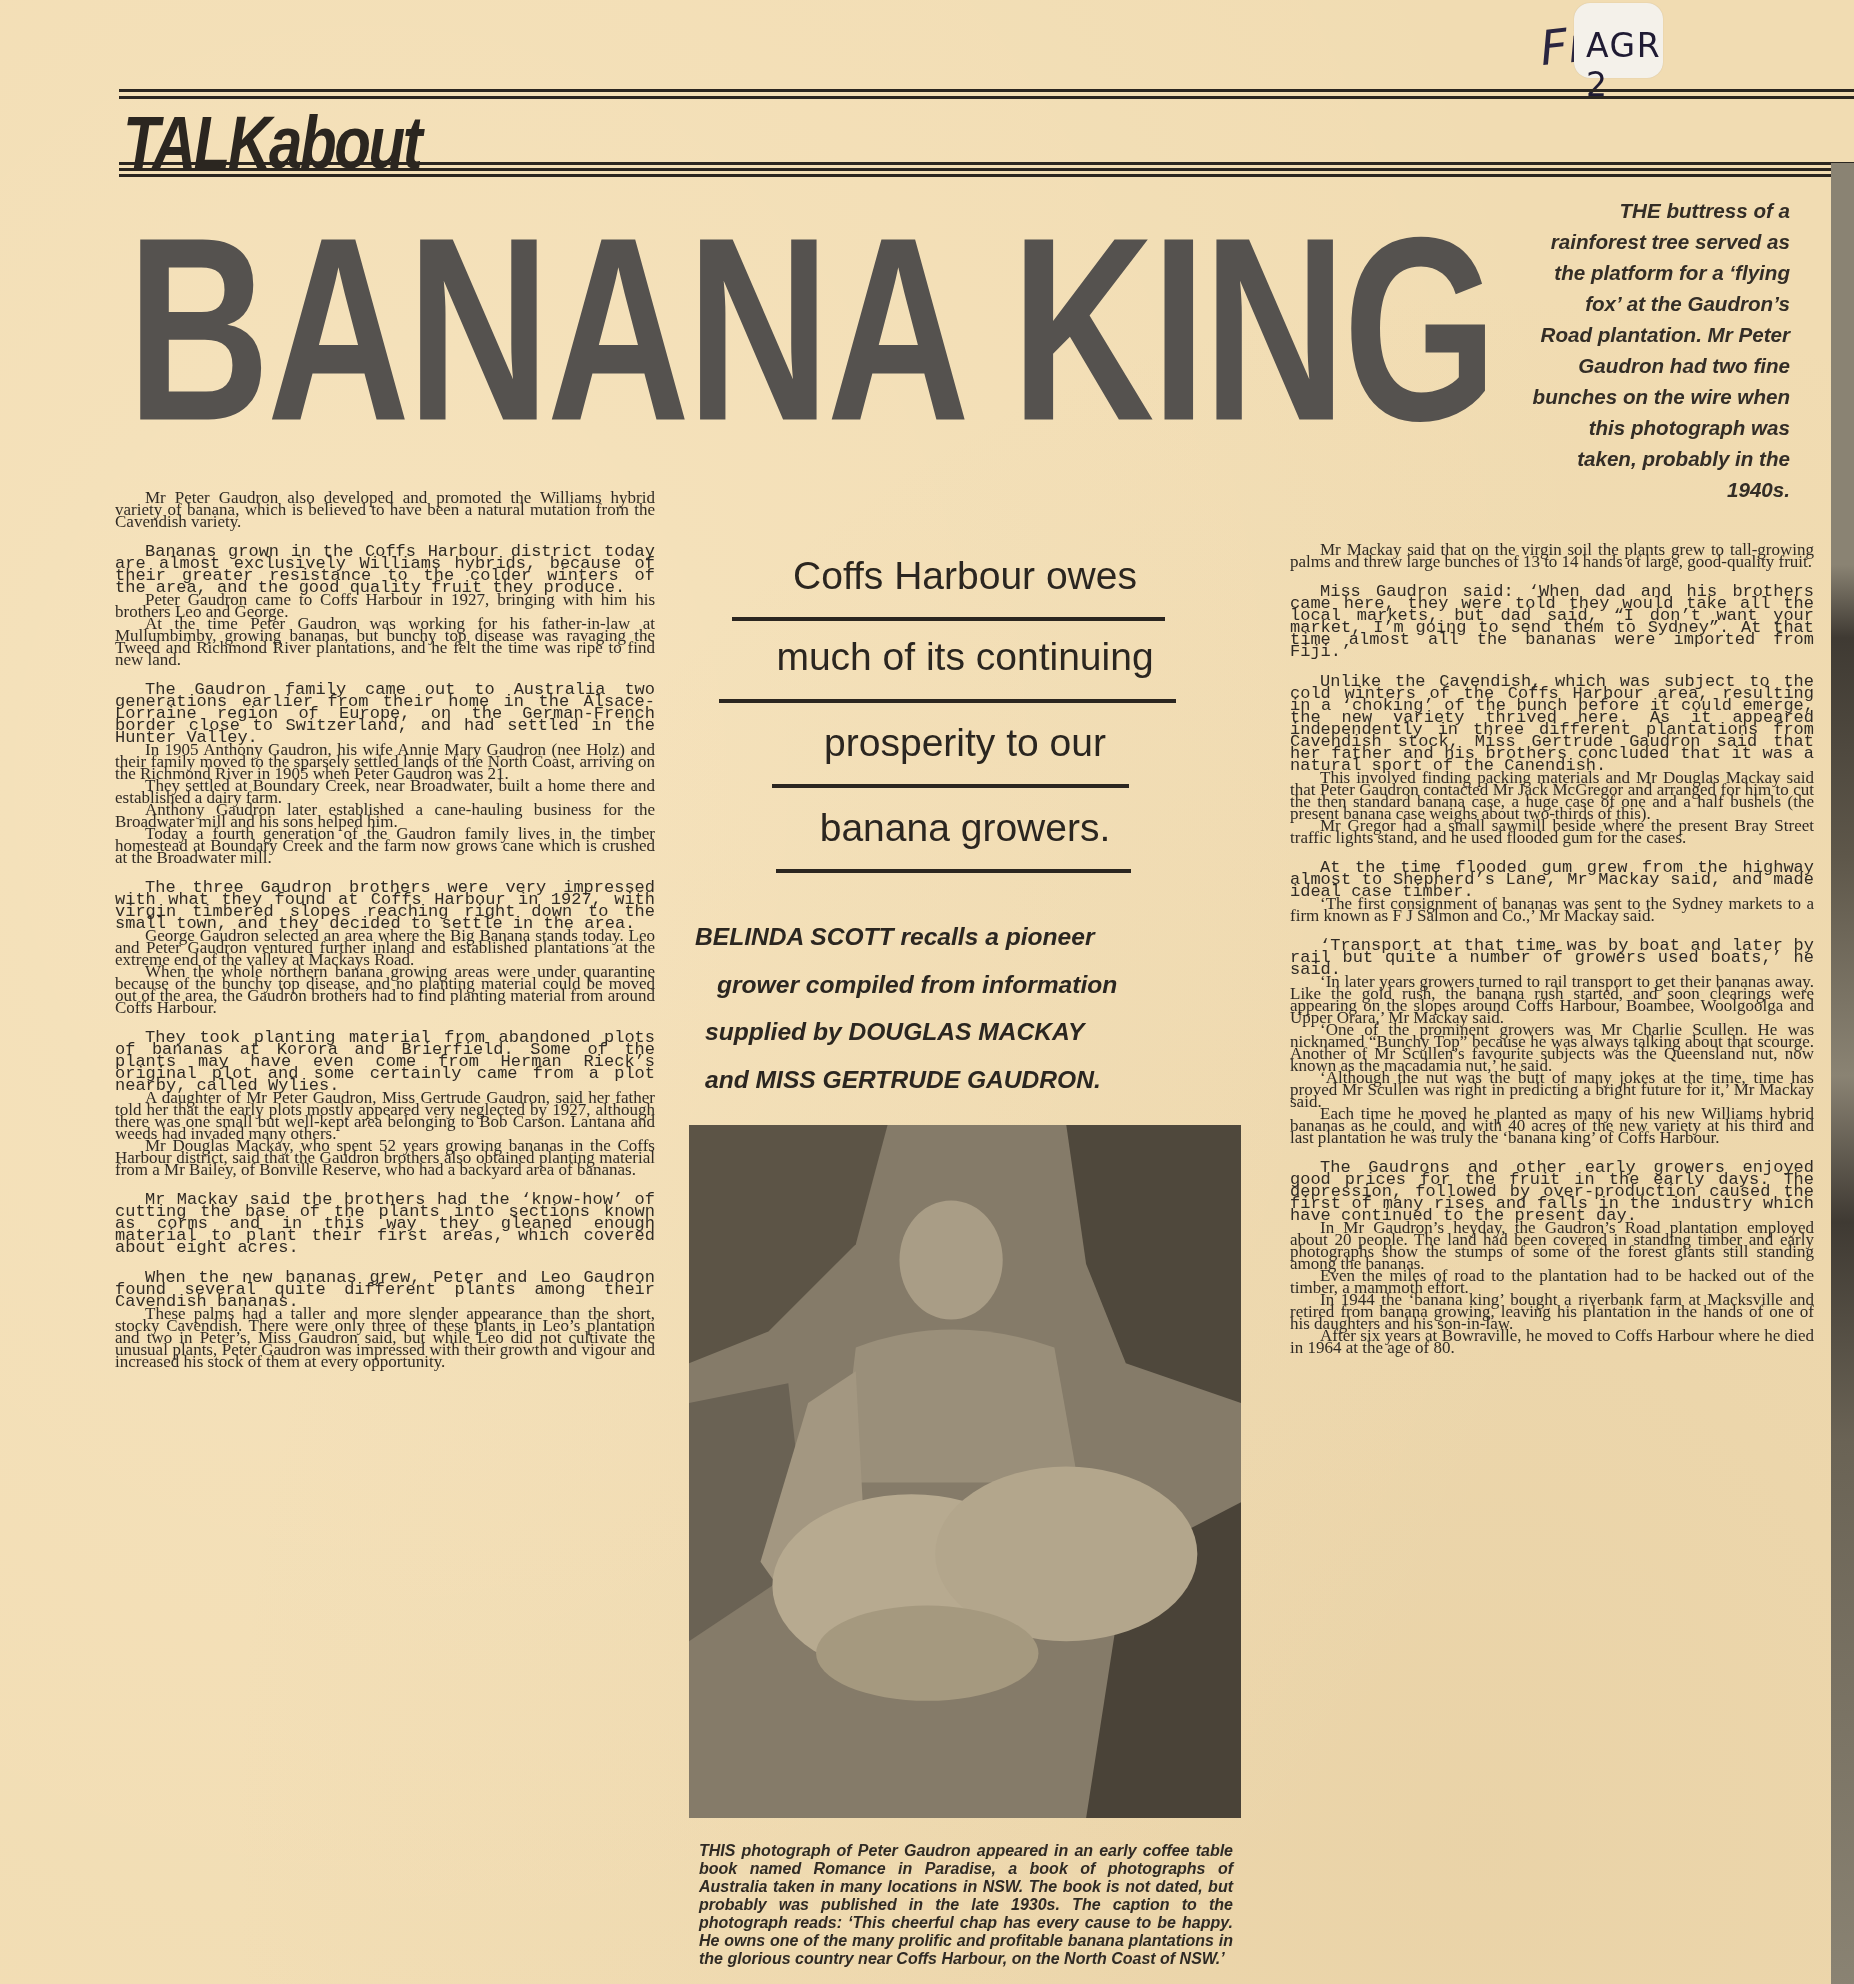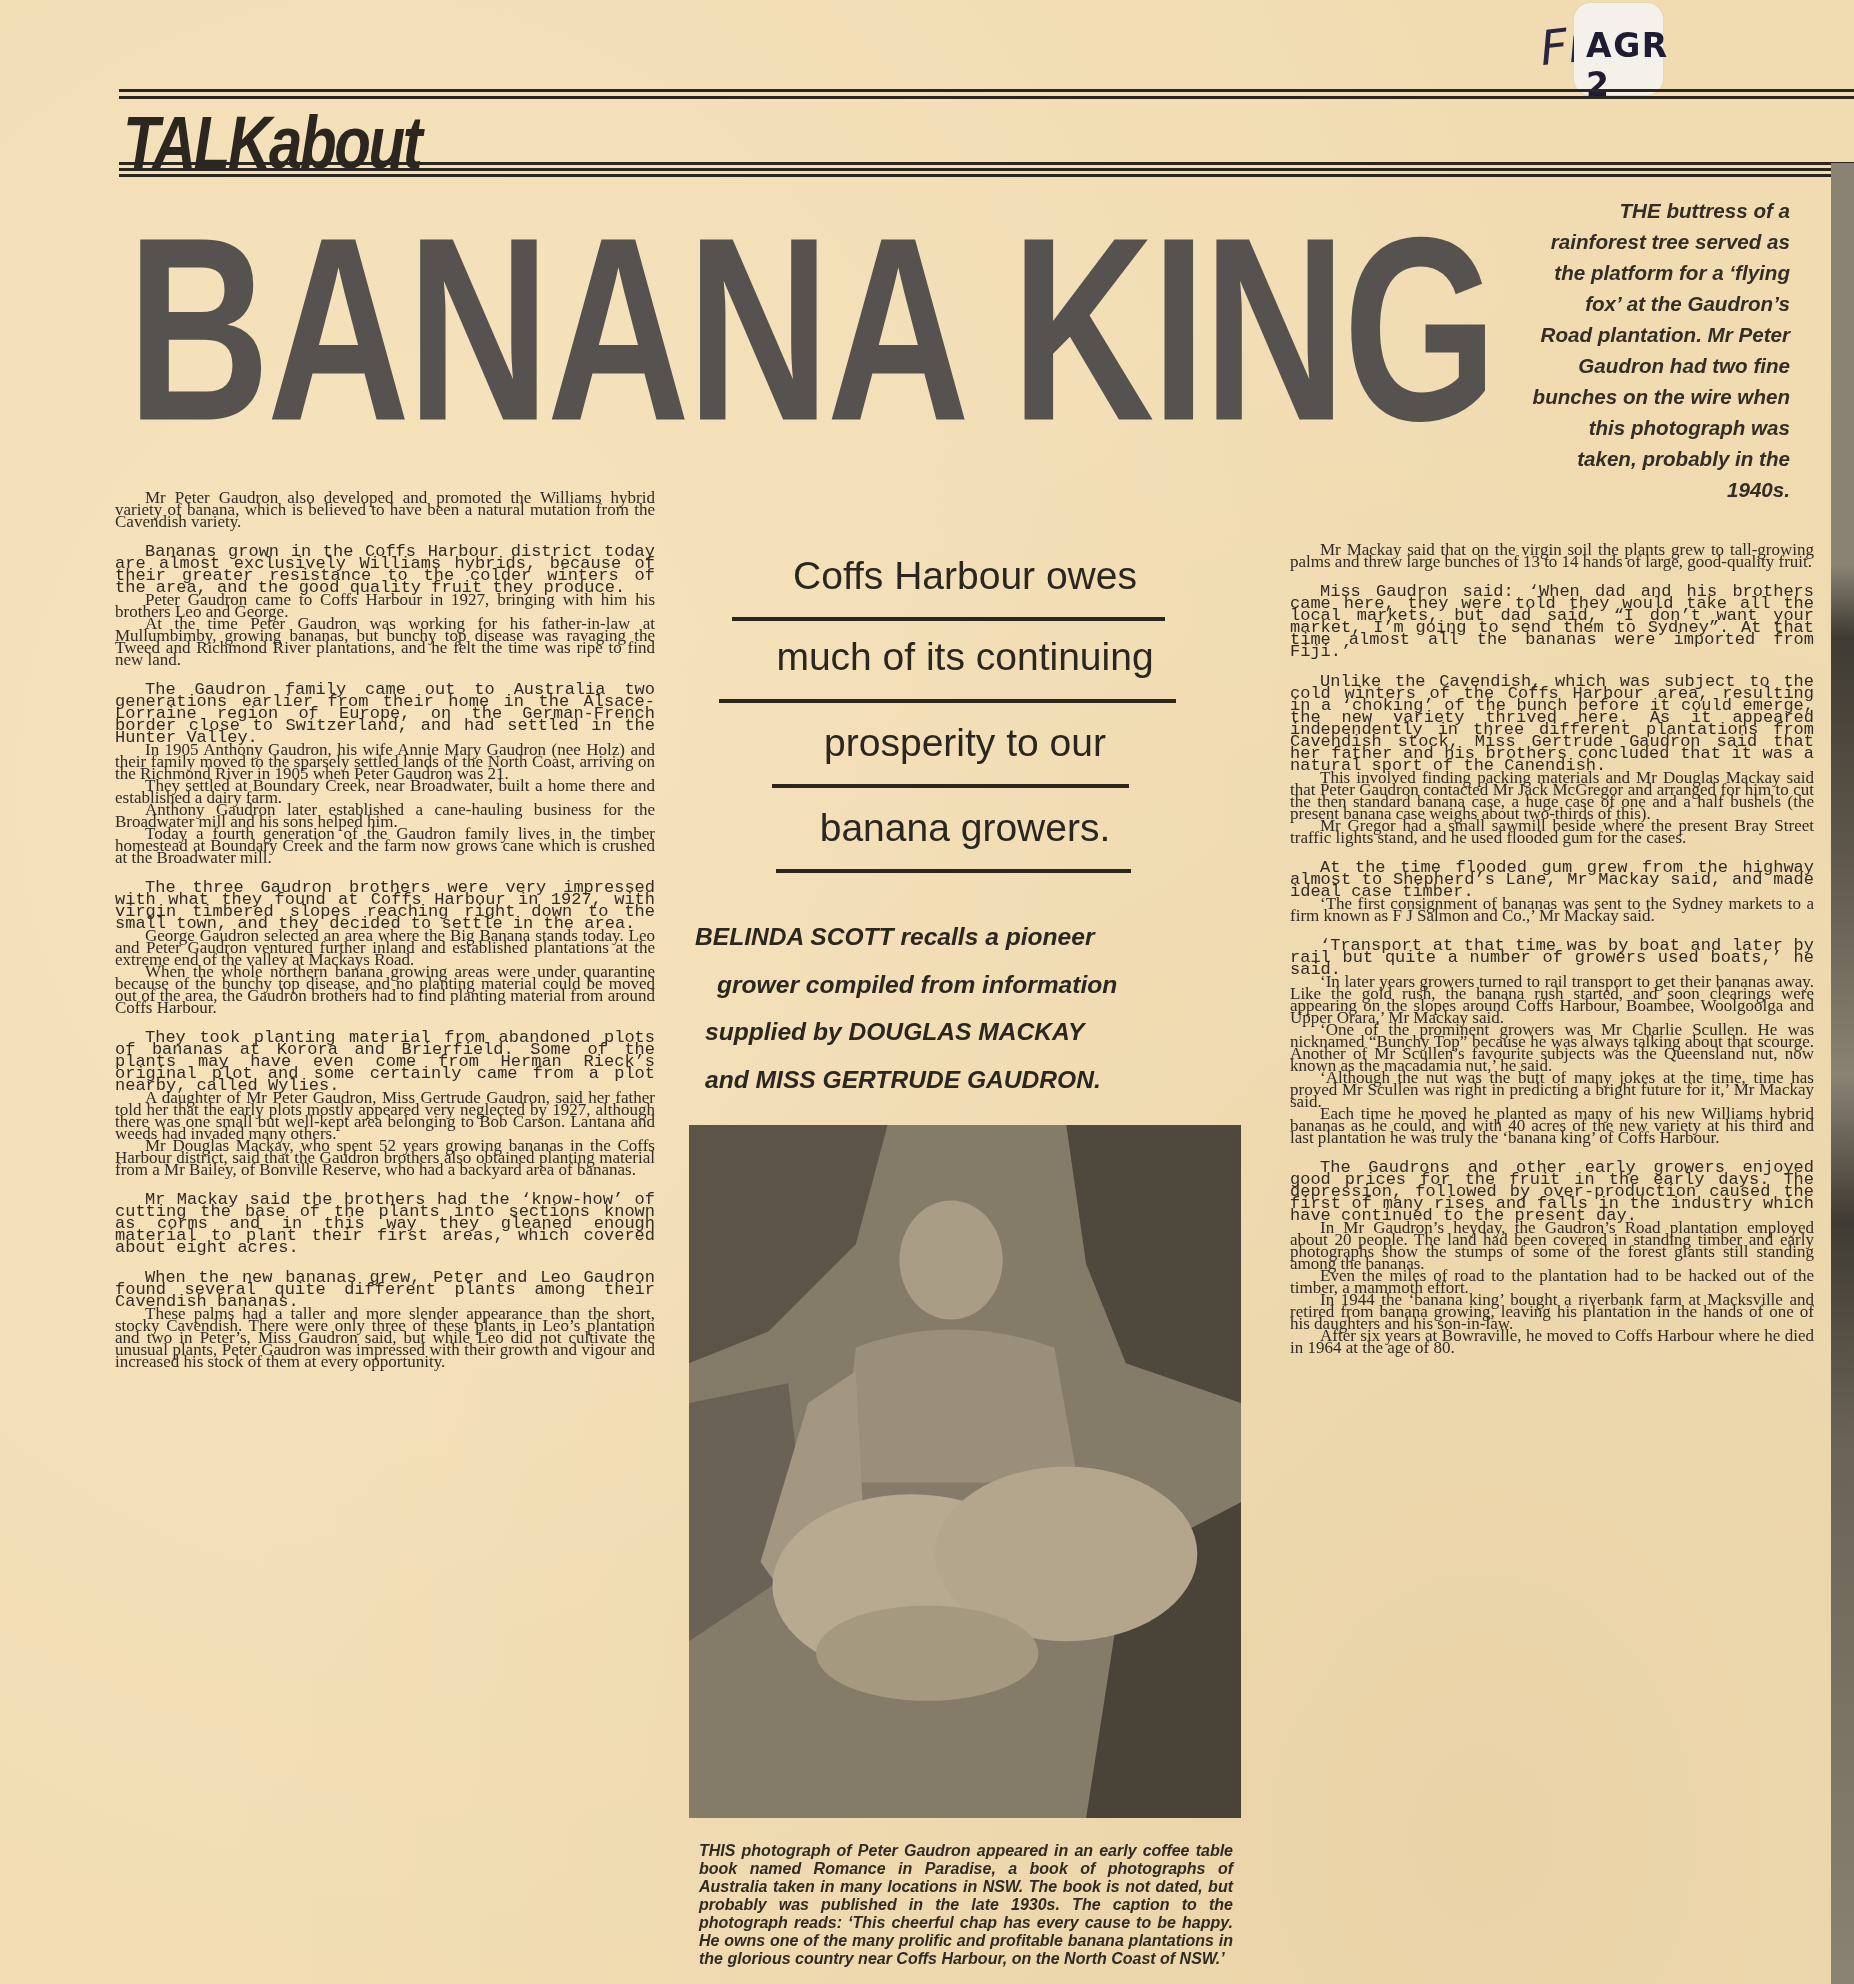--- a/index.html
+++ b/index.html
@@ -27,21 +27,21 @@
     .pull { position: absolute; font-family: Liberation Sans, sans-serif; font-size: 39px; color: #2b2620; text-align: center; }
     .pull-line { position: absolute; height: 4.4px; background: #2b2620; }
     .byline { position: absolute; font-family: "Liberation Sans", sans-serif; font-weight: 700; font-style: italic; font-size: 24.6px; color: #2b2620; white-space: nowrap; }
     .photo { position: absolute; overflow: hidden; }
     .caption-it { position: absolute; font-family: "Liberation Sans", sans-serif; font-weight: 700; font-style: italic; font-size: 16px; line-height: 18px; text-align: justify; color: #2f2a24; }
   </style>
 </head>
 <body>
 
 <div class="abs file-hand" style="left:1540px; top:16px;">File</div>
-<div class="abs sticker" style="left:1574px; top:3.2px; width:89px; height:92px;font-weight:bold;">
+<div class="abs sticker" style="left:1574px; top:3.2px; width:89px; height:75px;">
   <div class="abs sticker-text" style="left:12px; top:23px;">AGR 2</div>
 </div>
 
 <div class="rule" style="left:119px; top:89px; width:1735px; height:3.2px;"></div>
 <div class="rule" style="left:119px; top:96px; width:1735px; height:3.2px;"></div>
 <div class="abs talkabout" style="left:123px; top:99px;">TALKabout</div>
 <div class="rule" style="left:119px; top:162px; width:1735px; height:2.8px;"></div>
 <div class="rule" style="left:119px; top:168px; width:1735px; height:2.8px;"></div>
 <div class="rule" style="left:119px; top:174px; width:1735px; height:2.8px;"></div>
 

